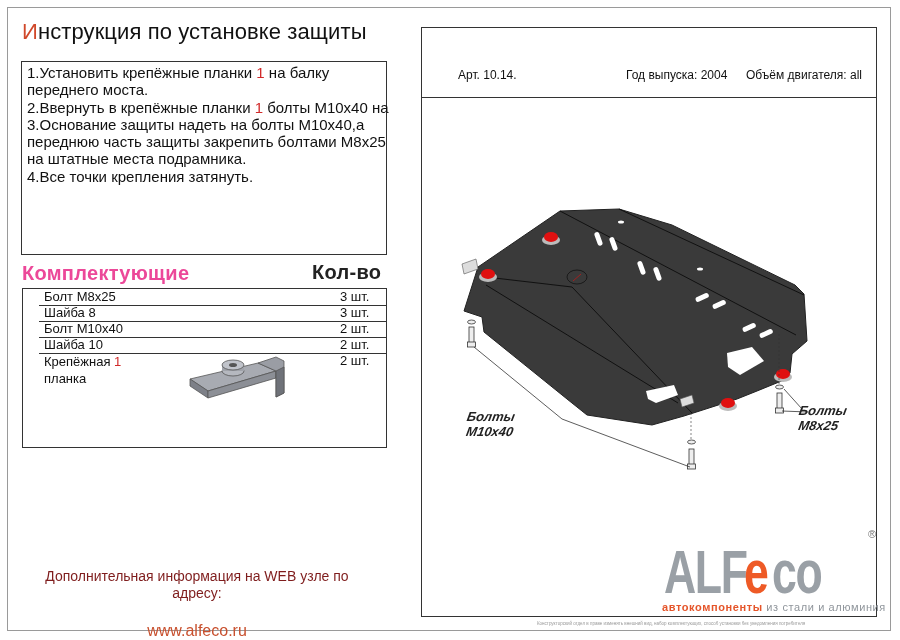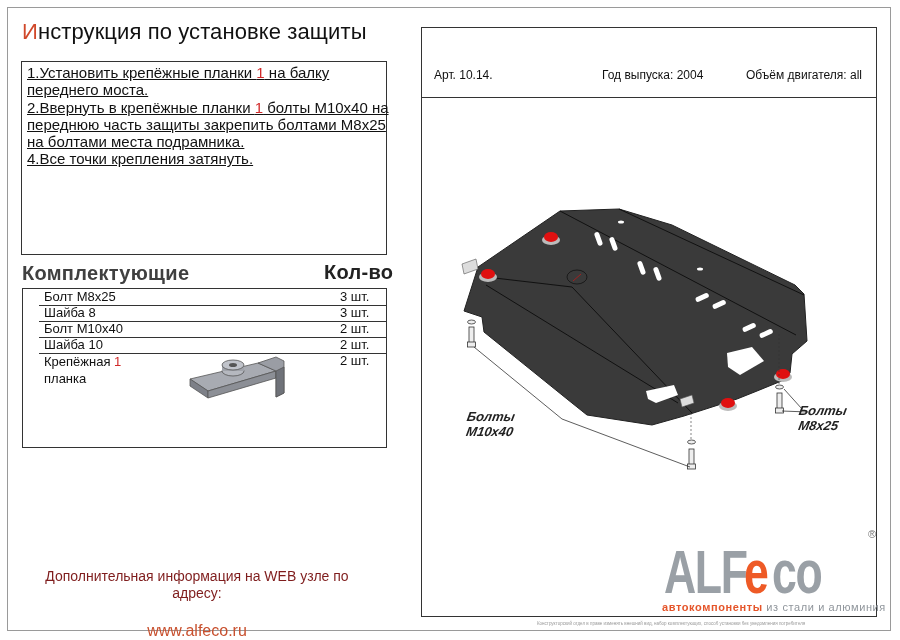--- a/index.html
+++ b/index.html
@@ -1,36 +1,36 @@
 <!DOCTYPE html>
 <html><head>
 <meta charset="utf-8">
 <style>
   html,body{margin:0;padding:0;}
   body{width:900px;height:640px;background:#ffffff;position:relative;overflow:hidden;font-family:"Liberation Sans",sans-serif;color:#111;}
   .page-frame{position:absolute;left:7px;top:7px;width:884px;height:624px;border:1px solid #9a9a9a;box-sizing:border-box;}
   .title{position:absolute;left:22px;top:19px;font-size:22px;color:#111;white-space:nowrap;letter-spacing:0.1px;}
   .title .accent{color:#d0482a;}
-  .instr-box{position:absolute;left:21px;top:61px;width:366px;height:194px;border:1.5px solid #333;box-sizing:border-box;padding:2px 0 0 5px;text-decoration:underline;}
+  .instr-box{position:absolute;left:21px;top:61px;width:366px;height:194px;border:1.5px solid #333;box-sizing:border-box;padding:2px 0 0 5px;}
   .instr-line{font-size:15px;line-height:17.3px;white-space:nowrap;}
   .red{color:#d12a2a;}
-  .comp-head{position:absolute;left:22px;top:262px;font-size:20px;font-weight:bold;letter-spacing:0.3px;color:#404040;}
-  .qty-head{position:absolute;left:324px;top:261px;font-size:20px;font-weight:bold;letter-spacing:0.3px;color:#222;}
+  .comp-head{position:absolute;left:22px;top:262px;font-size:20px;font-weight:bold;letter-spacing:0.3px;color:#ec4899;}
+  .qty-head{position:absolute;left:312px;top:261px;font-size:20px;font-weight:bold;letter-spacing:0.3px;color:#222;}
   .comp-table{position:absolute;left:22px;top:288px;width:365px;height:160px;border:1.5px solid #333;box-sizing:border-box;}
   .comp-row{position:absolute;left:16px;right:0;height:16px;border-bottom:1.2px solid #333;font-size:13px;line-height:15px;}
   .comp-row .name{position:absolute;left:5px;}
   .comp-row .qty{position:absolute;left:301px;}
   .comp-row.last{border-bottom:none;height:auto;}
   .comp-row.last .name{line-height:17px;}
   .bracket-img{position:absolute;left:165px;top:52px;width:110px;height:60px;}
   .web-info{position:absolute;left:22px;top:568px;width:350px;text-align:center;font-size:14px;line-height:17px;color:#7f1d1d;}
   .web-url{position:absolute;left:22px;top:604px;width:350px;text-align:center;font-size:16px;color:#c8502e;margin-top:18px;}
   .right-box{position:absolute;left:421px;top:27px;width:456px;height:590px;border:1.5px solid #333;box-sizing:border-box;}
   .car-name{position:absolute;left:0;right:0;top:12px;text-align:center;font-size:17px;color:#111;}
-  .meta{position:absolute;top:40px;font-size:12px;color:#111;white-space:nowrap;}
+  .meta{position:absolute;top:40px;font-size:12px;color:#111;white-space:nowrap;margin-left:24px;}
   .meta.art{left:12px;} .meta.year{left:180px;} .meta.engine{right:14px;}
   .header-divider{position:absolute;left:0;right:0;top:69px;border-top:1.5px solid #333;}
   .diagram{position:absolute;left:0;top:71px;width:453px;height:420px;}
   .logo{position:absolute;left:238px;top:500px;width:220px;height:90px;text-align:center;}
   .logo-alf{position:absolute;left:4px;top:8px;font-size:62px;font-weight:bold;color:#9aa0a6;letter-spacing:-2px;transform:scaleX(0.72);transform-origin:left top;font-family:"Liberation Sans",sans-serif;}
   .logo-e{position:absolute;left:84px;top:8px;font-size:62px;font-weight:bold;color:#ee5a26;transform:scaleX(0.72);transform-origin:left top;}
   .logo-co{position:absolute;left:112px;top:8px;font-size:62px;font-weight:bold;color:#9aa0a6;letter-spacing:-2px;transform:scaleX(0.72);transform-origin:left top;}
   .logo-reg{position:absolute;left:208px;top:0px;font-size:11px;color:#777;}
   .logo-tag{position:absolute;left:2px;top:73px;font-size:11px;white-space:nowrap;letter-spacing:0.6px;font-weight:bold;}
   .logo-tag .t1{color:#e5552a;}
@@ -41,22 +41,23 @@
 <body>
 
 <div class="page-frame"></div>
 
 <div class="title"><span class="accent">И</span><span>нструкция по установке защиты</span></div>
 
 <div class="instr-box">
   <div class="instr-line"><span>1.Установить крепёжные планки </span><span class="red">1</span><span> на балку</span></div>
   <div class="instr-line"><span>переднего моста.</span></div>
   <div class="instr-line"><span>2.Ввернуть в крепёжные планки </span><span class="red">1</span><span> болты М10х40 на</span></div>
+  <div class="instr-line"><span>3.Основание защиты надеть на болты М10х40,а</span></div>
   <div class="instr-line"><span>переднюю часть защиты закрепить болтами М8х25</span></div>
-  <div class="instr-line"><span>на болтами места подрамника.</span></div>
+  <div class="instr-line"><span>на штатные места подрамника.</span></div>
   <div class="instr-line"><span>4.Все точки крепления затянуть.</span></div>
 </div>
 
 <div class="comp-head">Комплектующие</div>
 <div class="qty-head">Кол-во</div>
 
 <div class="comp-table">
   <div class="comp-row" style="top:0">
       <span class="name">Болт М8х25</span>
       <span class="qty">3 шт.</span>

